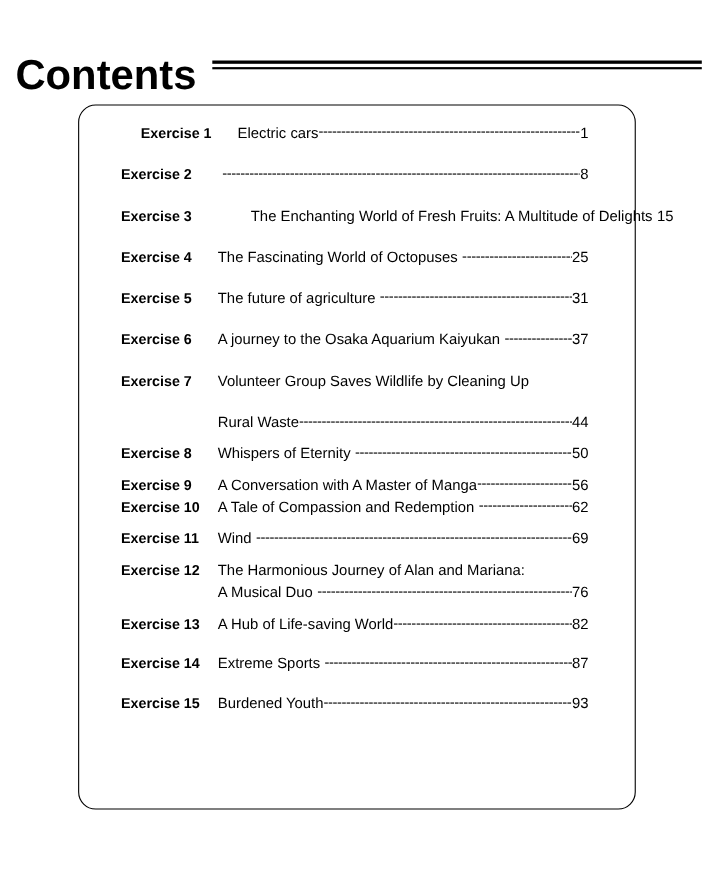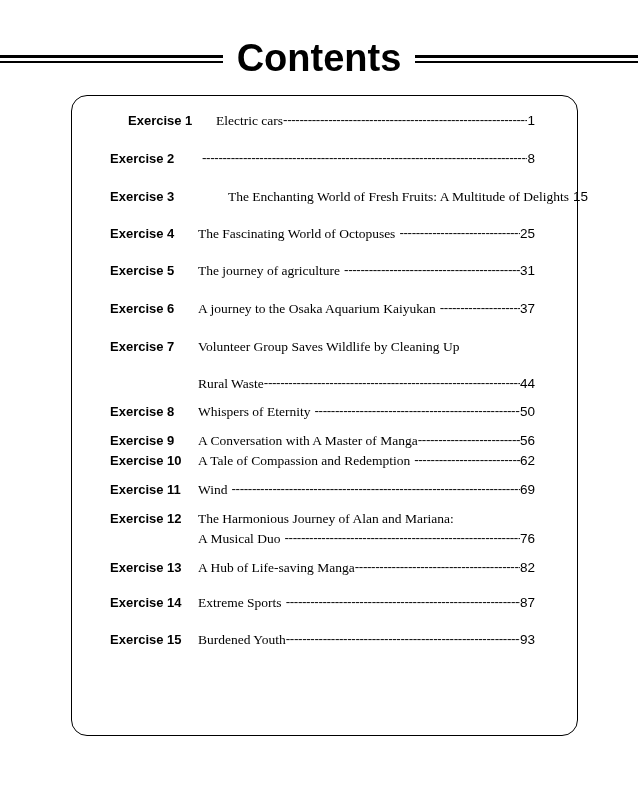--- a/index.html
+++ b/index.html
@@ -41,23 +41,22 @@
     width: 100%;
   }
   .rule-thin {
     height: 2px;
     background: #000;
     width: 100%;
   }
   .title-wrap {
     position: absolute;
     left: 0;
-    top: 0;
-    width: 100%;
-    text-align: center;
+    top: 11px;
+    width: 100%;
   }
   .title {
     display: inline-block;
     background: #ffffff;
     padding: 0 14px;
     font-size: 38px;
     font-weight: bold;
     line-height: 50px;
     letter-spacing: 0px;
     font-family: "Liberation Sans", sans-serif;
@@ -102,21 +101,20 @@
   }
 
   .entry-line {
     display: flex;
     align-items: baseline;
     white-space: nowrap;
   }
 
   .entry-title {
     flex: 0 0 auto;
-    font-family: Liberation Serif, serif;
   }
 
   .leader {
     flex: 1 1 auto;
     min-width: 0;
     overflow: hidden;
     white-space: nowrap;
     font-size: 13.5px;
     letter-spacing: -0.4px;
     transform: translateY(-1px);
@@ -188,21 +186,21 @@
             <span class="entry-title">The Fascinating World of Octopuses</span>
             <span class="leader gap-pre">--------------------------------------------------------------------------------------------------------------------------------------------------------------------------------------------------------</span>
             <span class="page-num">25</span>
           </div>
         </div>
       </div>
       <div class="toc-row" style="margin-bottom: 22px;">
         <div class="ex-label">Exercise 5</div>
         <div class="entry">
           <div class="entry-line">
-            <span class="entry-title">The journey of agriculture</span>
+            <span class="entry-title">The future of agriculture</span>
             <span class="leader gap-pre">--------------------------------------------------------------------------------------------------------------------------------------------------------------------------------------------------------</span>
             <span class="page-num">31</span>
           </div>
         </div>
       </div>
       <div class="toc-row" style="margin-bottom: 22px;">
         <div class="ex-label">Exercise 6</div>
         <div class="entry">
           <div class="entry-line">
             <span class="entry-title">A journey to the Osaka Aquarium Kaiyukan</span>
@@ -274,21 +272,21 @@
             <span class="entry-title">A Musical Duo</span>
             <span class="leader gap-pre">--------------------------------------------------------------------------------------------------------------------------------------------------------------------------------------------------------</span>
             <span class="page-num">76</span>
           </div>
         </div>
       </div>
       <div class="toc-row" style="margin-bottom: 19px;">
         <div class="ex-label">Exercise 13</div>
         <div class="entry">
           <div class="entry-line">
-            <span class="entry-title">A Hub of Life-saving Manga</span>
+            <span class="entry-title">A Hub of Life-saving World</span>
             <span class="leader no-gap-pre">--------------------------------------------------------------------------------------------------------------------------------------------------------------------------------------------------------</span>
             <span class="page-num">82</span>
           </div>
         </div>
       </div>
       <div class="toc-row" style="margin-bottom: 21px;">
         <div class="ex-label">Exercise 14</div>
         <div class="entry">
           <div class="entry-line">
             <span class="entry-title">Extreme Sports</span>

